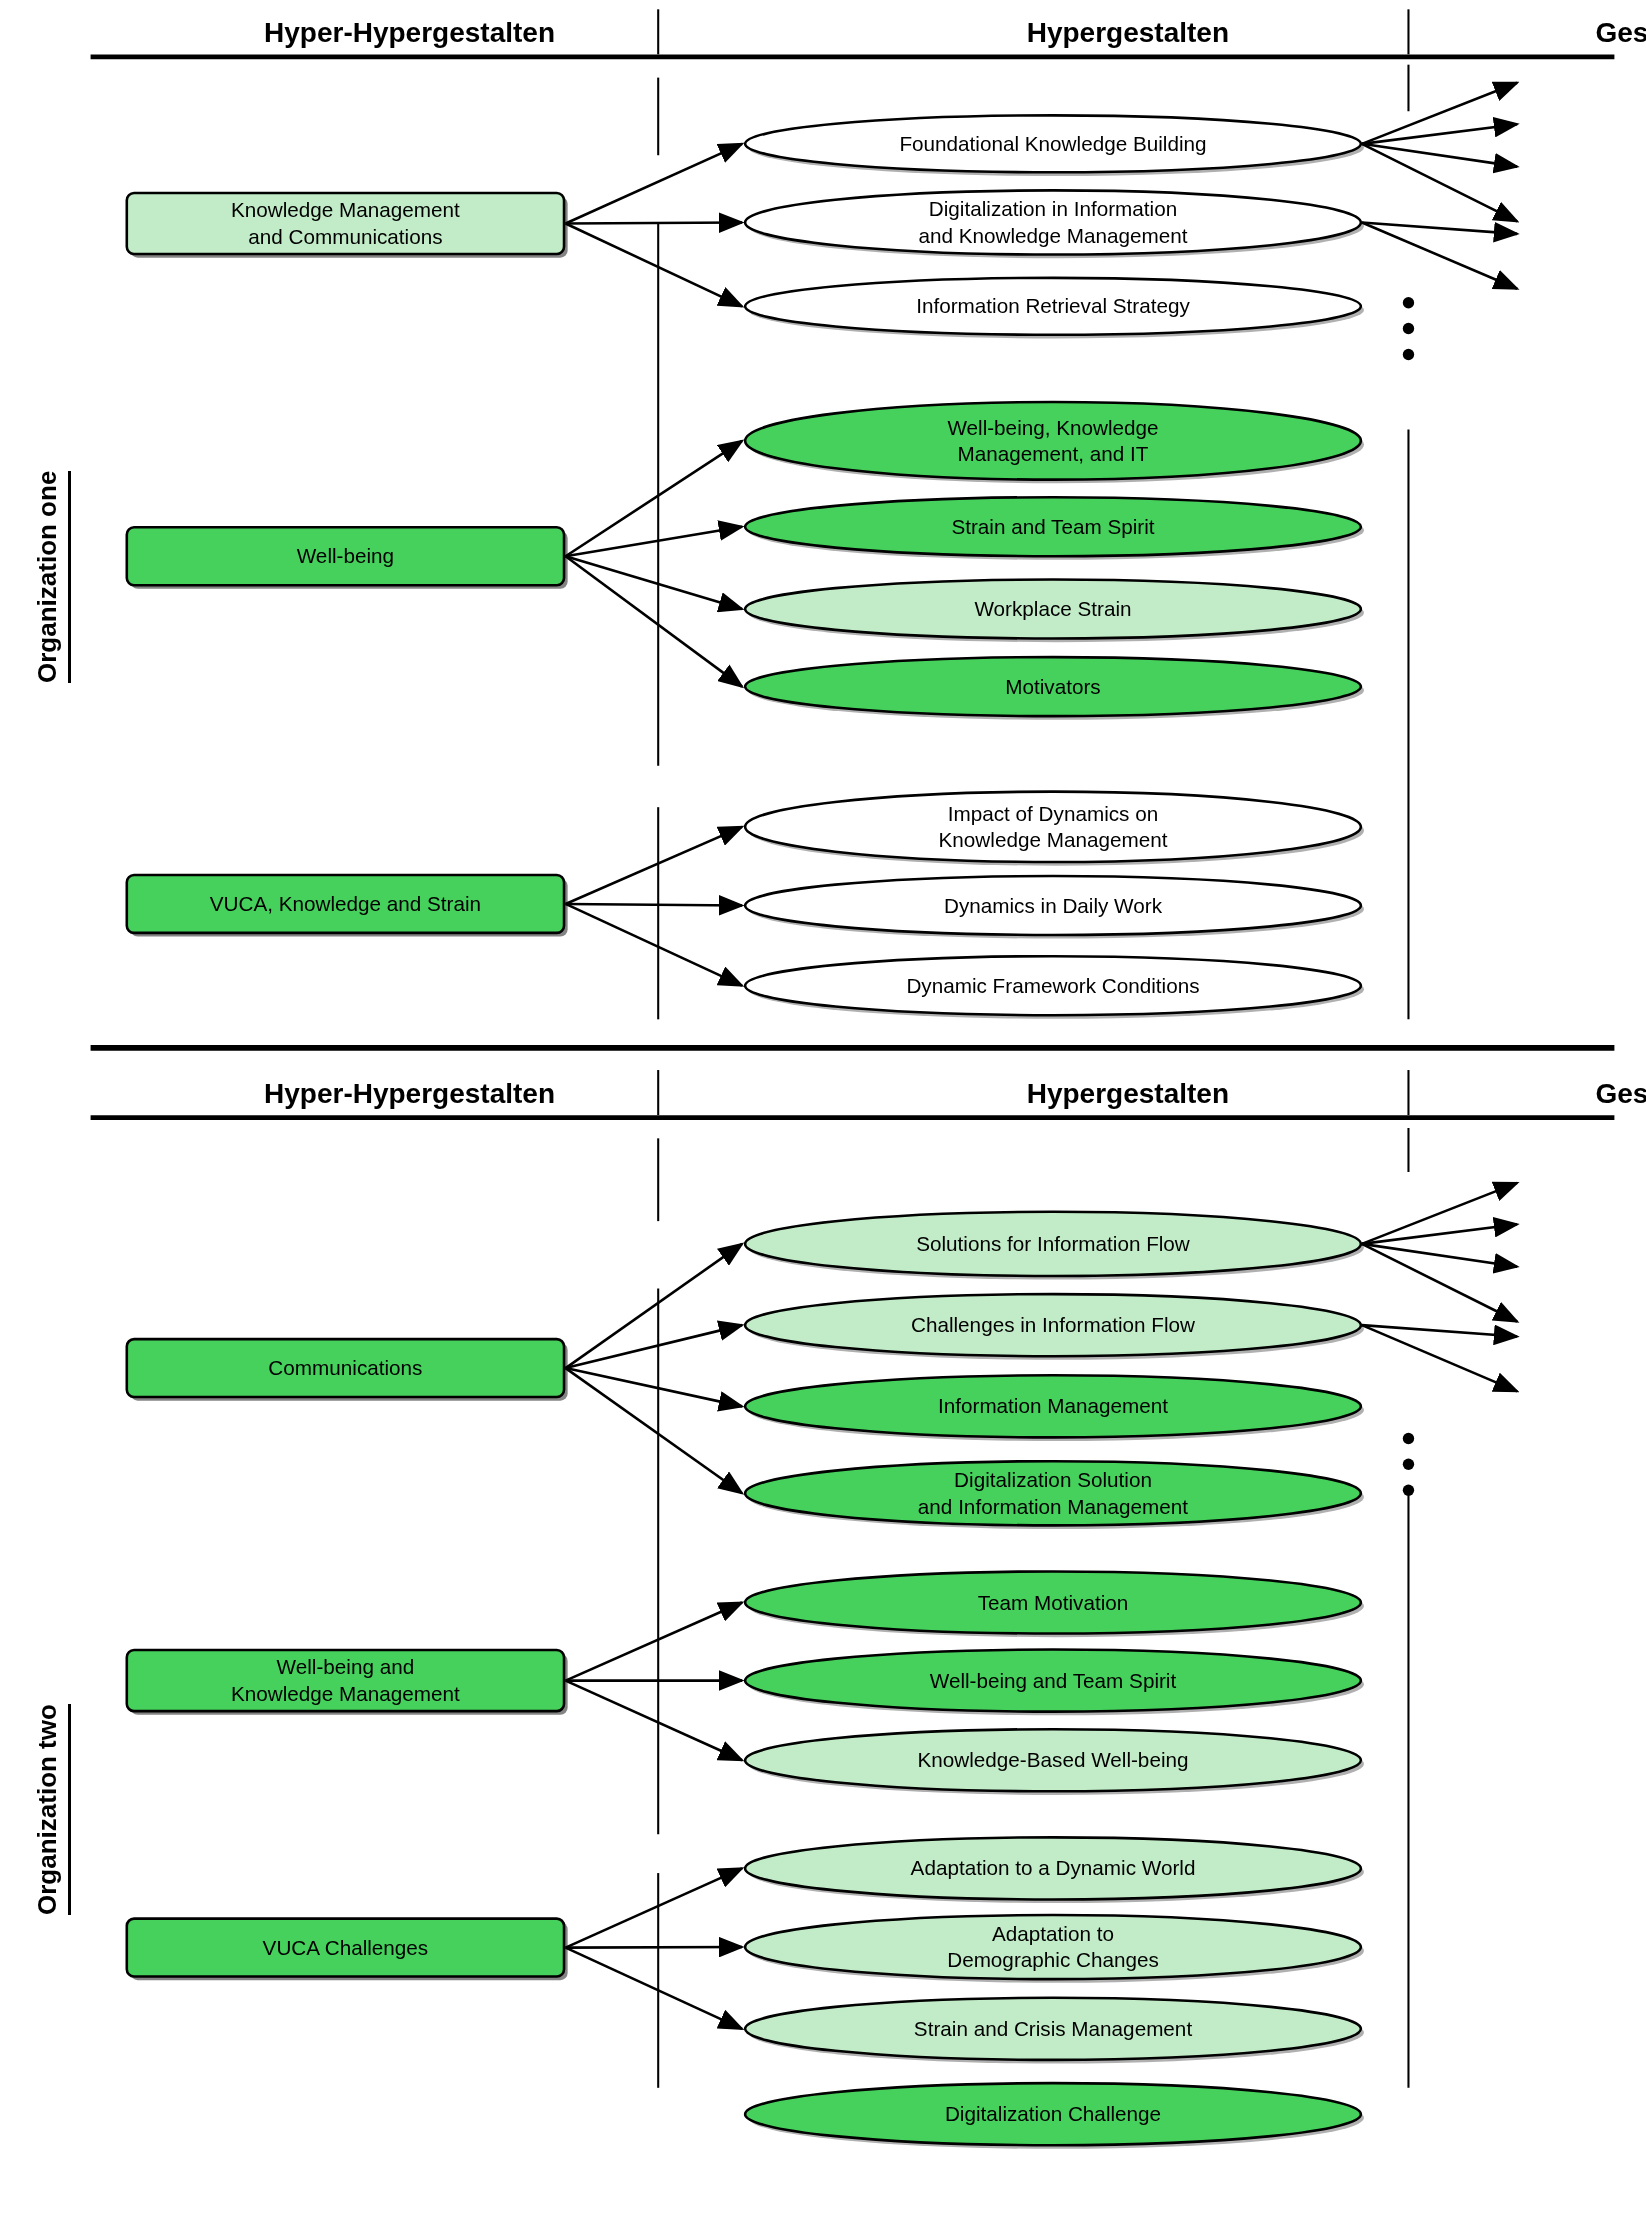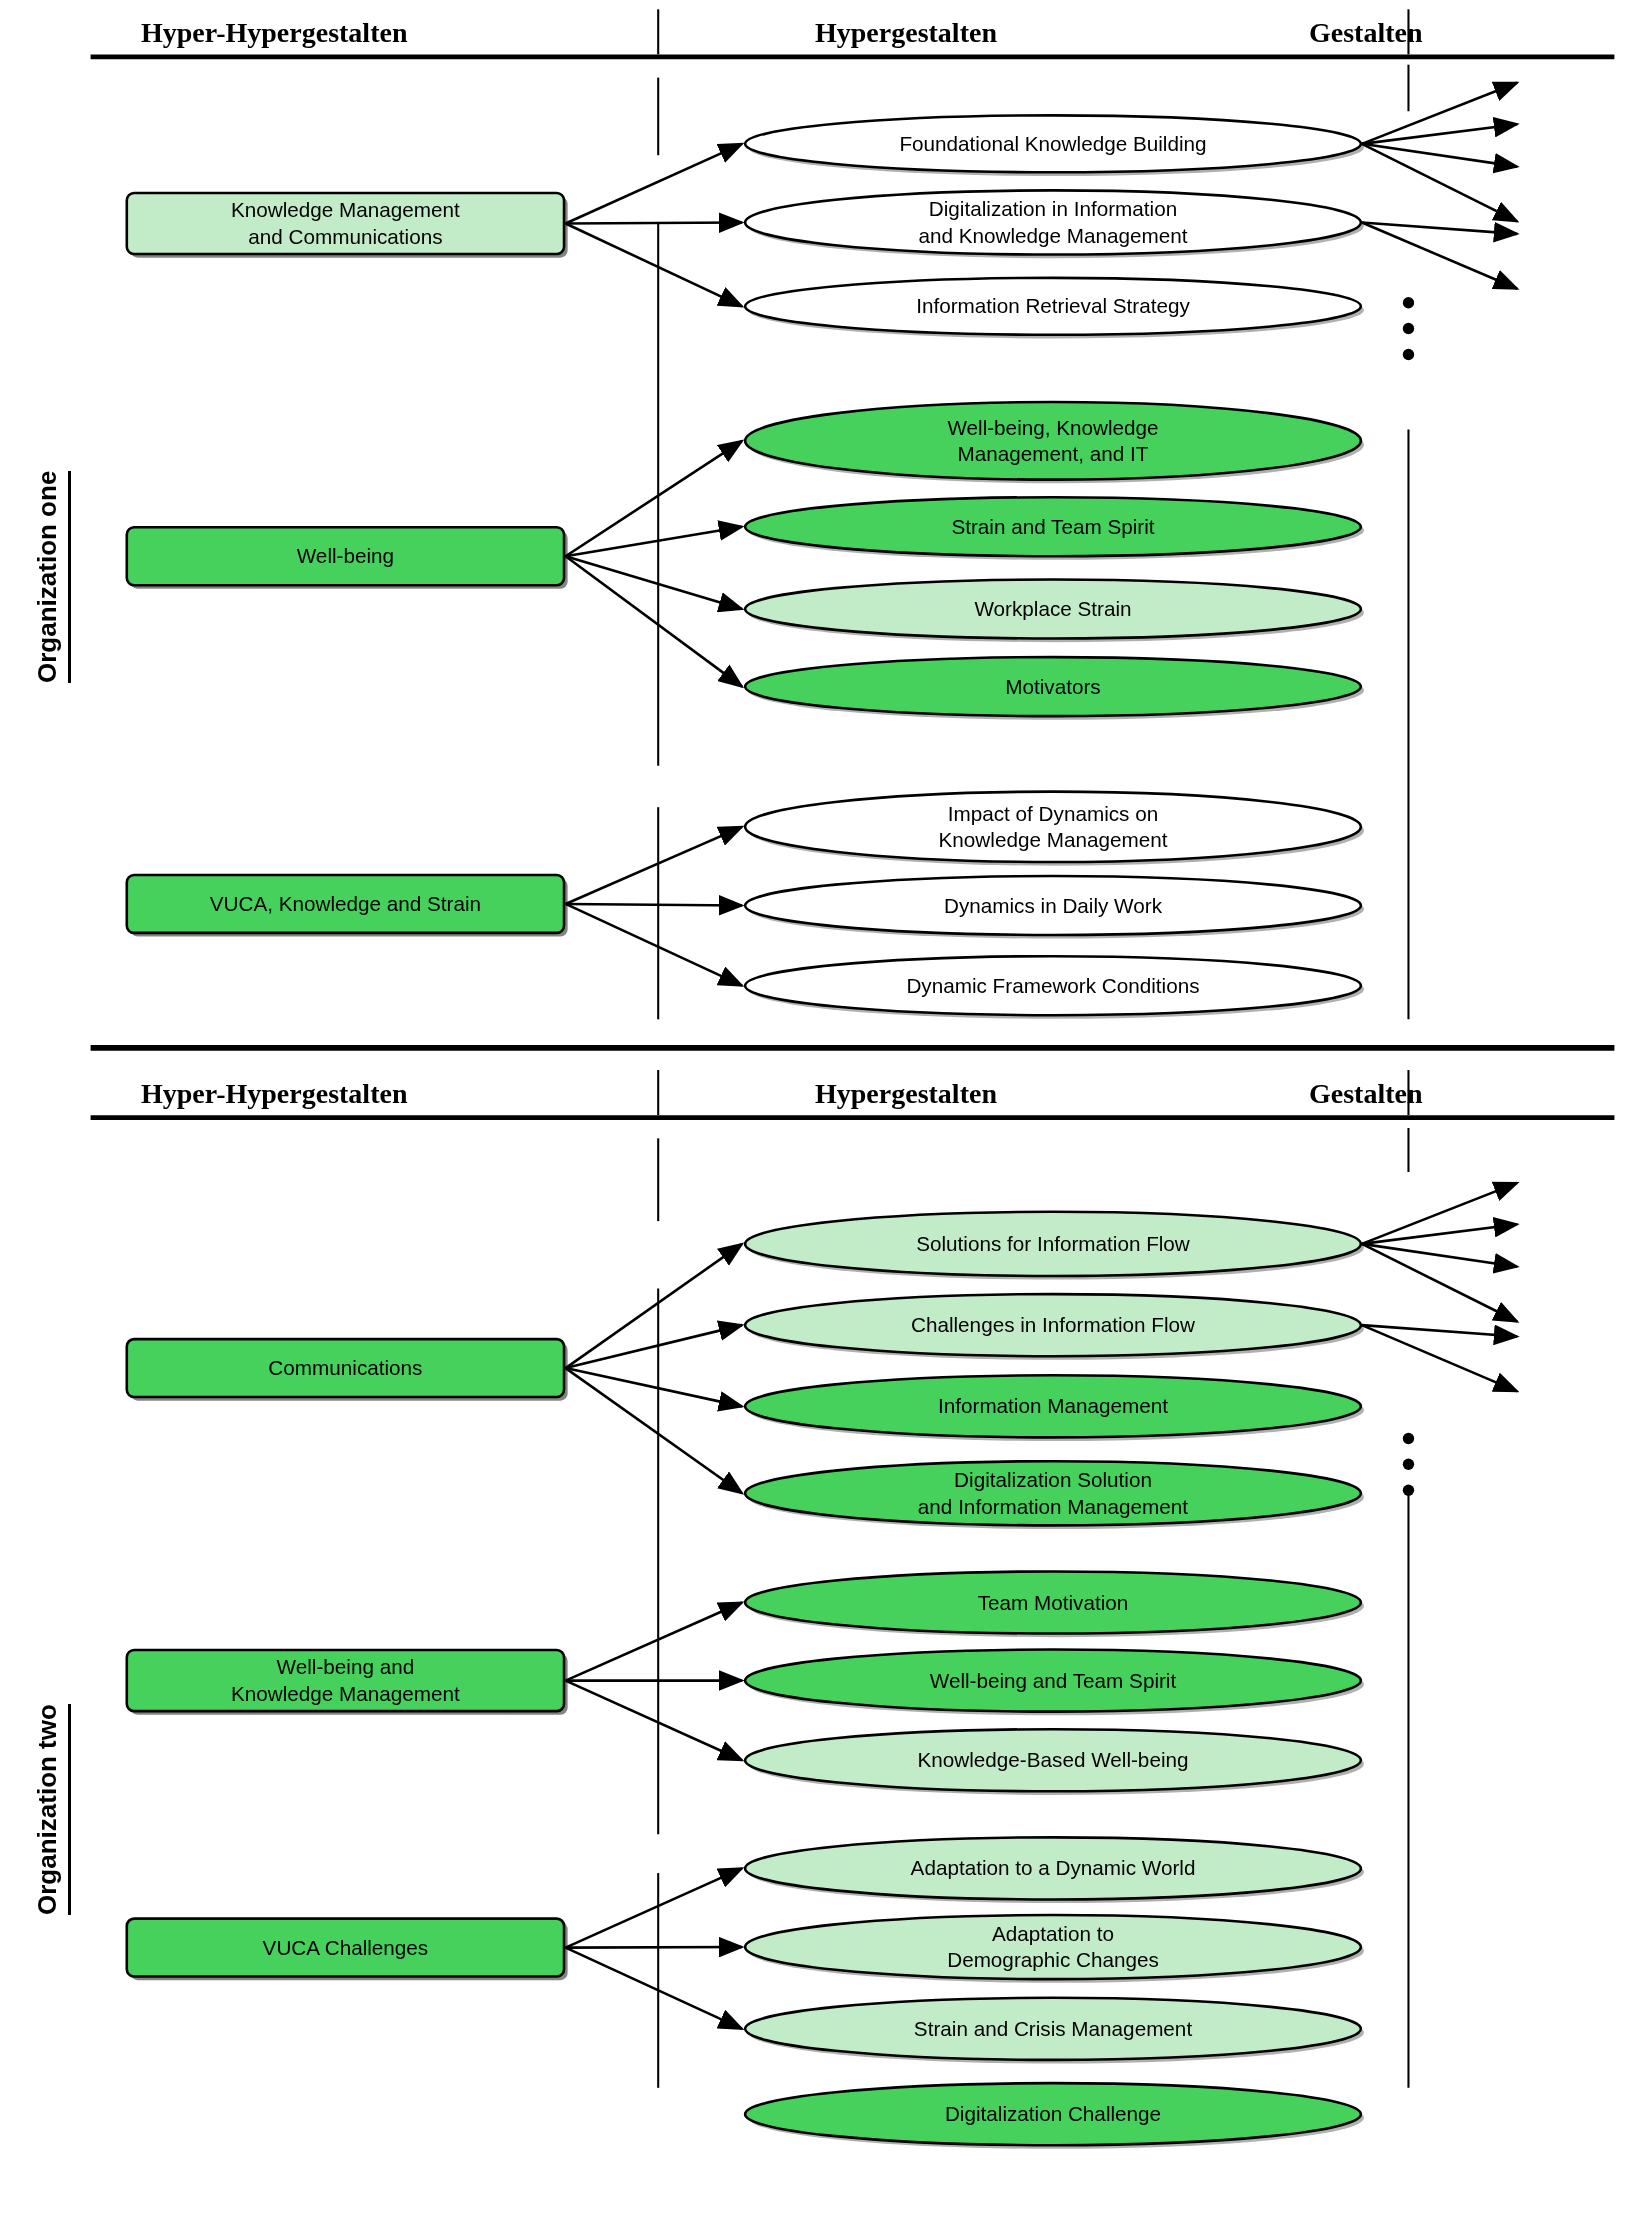--- a/index.html
+++ b/index.html
@@ -1,22 +1,22 @@
 <!DOCTYPE html>
 <html style="font-size:8.3px"><head>
 <meta charset="utf-8">
 <style>
   html,body{margin:0;padding:0;background:#ffffff;}
   body{font-family:"Liberation Sans", sans-serif;}
   #stage{position:relative;width:1646px;height:2227px;background:#fff;overflow:hidden;}
   svg{display:block;}
   .hdr{
     position:absolute;font-weight:bold;color:#000;
-    font-family:Liberation Serif, serif;
-    white-space:nowrap;text-align:left;
+    font-family:Liberation Sans, sans-serif;
+    white-space:nowrap;text-align:right;
   }
   .vlabel{
     position:absolute;font-weight:bold;color:#000;
     font-family:"Liberation Sans", sans-serif;
     white-space:nowrap;
     transform-origin:0 0;
     border-bottom:3.6px solid #000;
     padding-bottom:5.2px;
   }
 </style>

